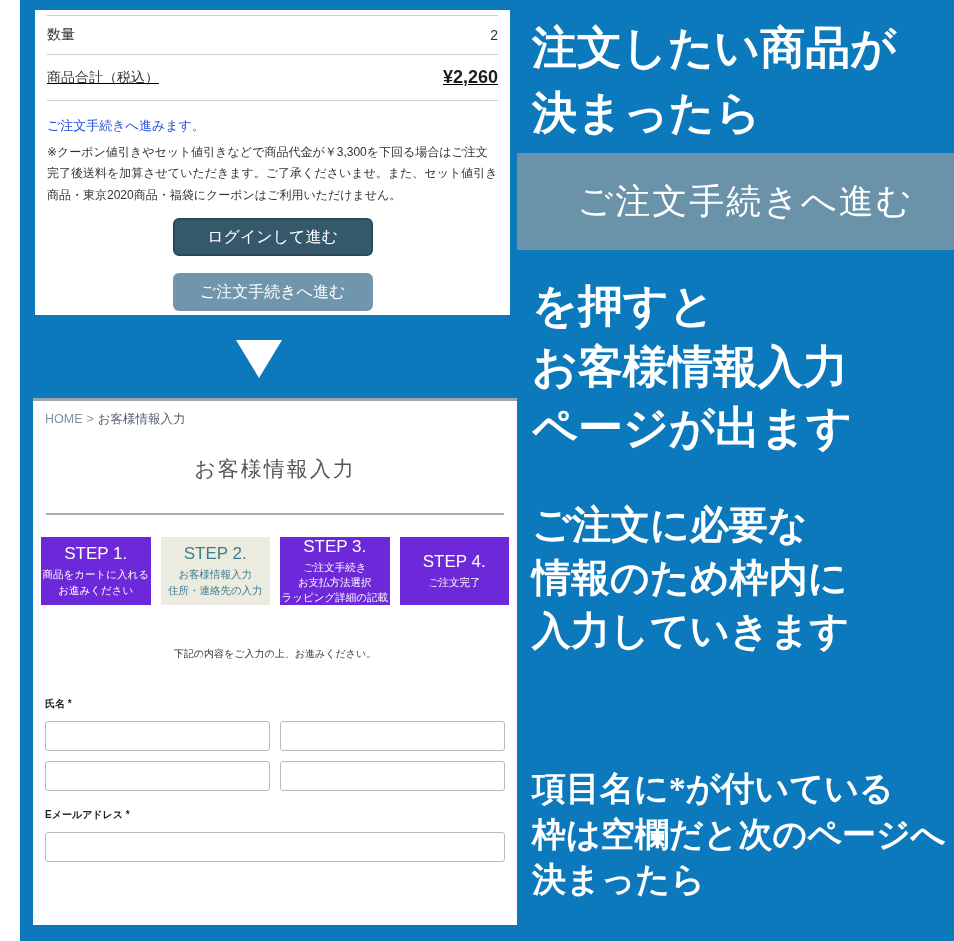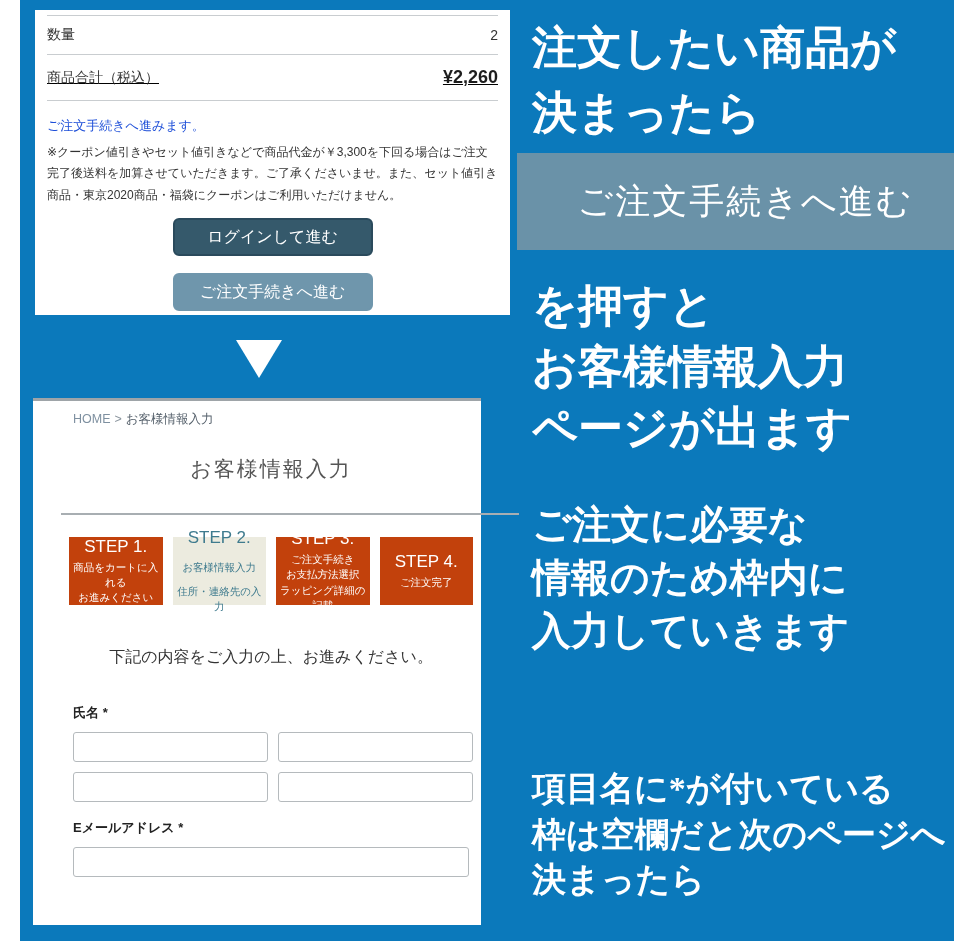--- a/index.html
+++ b/index.html
@@ -26,36 +26,36 @@
          font-family:inherit; }
   .btn.dark  { margin-top:12px; background:#35596b; border:2px solid #2a4a5c; }
   .btn.light { margin-top:17px; background:#6f96ac; border:2px solid #6f96ac; }
 
   
   .down-arrow { position:absolute; left:216px; top:340px; width:0; height:0;
     border-left:23px solid transparent; border-right:23px solid transparent;
     border-top:38px solid #ffffff; }
 
   
-  .form { left:13px; top:398px; width:448px; height:527px; border-top:3px solid #9ea4a8;padding-left:28px; }
+  .form { left:13px; top:398px; width:484px; height:527px; border-top:3px solid #9ea4a8; }
   .breadcrumb { margin:10px 0 0 12px; font-size:12.5px; color:#55606b; }
   .breadcrumb a { color:#7e90a0; text-decoration:none; }
   .breadcrumb .sep { color:#8a949d; margin:0 4px; }
   .page-title { text-align:center; margin:27px 0 0 0; font-size:21px;
     font-weight:normal; color:#555; letter-spacing:2px; }
   .divider { margin:30px auto 0 auto; width:458px; border-top:2px solid #a8aeb2; }
   .steps { display:flex; gap:10px; margin:22px 8px 0 8px; }
-  .step { flex:1; height:68px; background:#c2410c; color:#fff; text-align:center;
+  .step { flex:1; height:68px; background:#6d28d9; color:#fff; text-align:center;
     display:flex; flex-direction:column; justify-content:center; box-sizing:border-box; }
-  .step.active { background:#ecebdf; color:#3f7b8e;gap:9px; }
+  .step.active { background:#ecebdf; color:#3f7b8e; }
   .step-label { font-size:17px; margin-bottom:3px; }
   .step-line { font-size:10.5px; line-height:1.45; }
-  .instruction { text-align:center; margin:42px 0 0 0; font-size:16px; color:#333; }
+  .instruction { text-align:center; margin:42px 0 0 0; font-size:10px; color:#333; }
   .field { margin:0 12px; }
-  .field-label { font-size:13px; font-weight:bold; color:#222; }
+  .field-label { font-size:10px; font-weight:bold; color:#222; }
   .f1 .field-label { margin-top:36px; }
   .f2 .field-label { margin-top:33px; }
   .f3 .field-label { margin-top:17px; }
   .inputs { display:flex; gap:10px; margin-top:10px; }
   .inputs input { flex:1; height:30px; border:1px solid #b5babd; border-radius:3px;
     font-size:14px; padding:0 6px; box-sizing:border-box; }
 
   
   .annot { position:absolute; color:#ffffff; font-weight:bold;
     font-family:"Liberation Serif","DejaVu Serif",serif; white-space:nowrap; }

